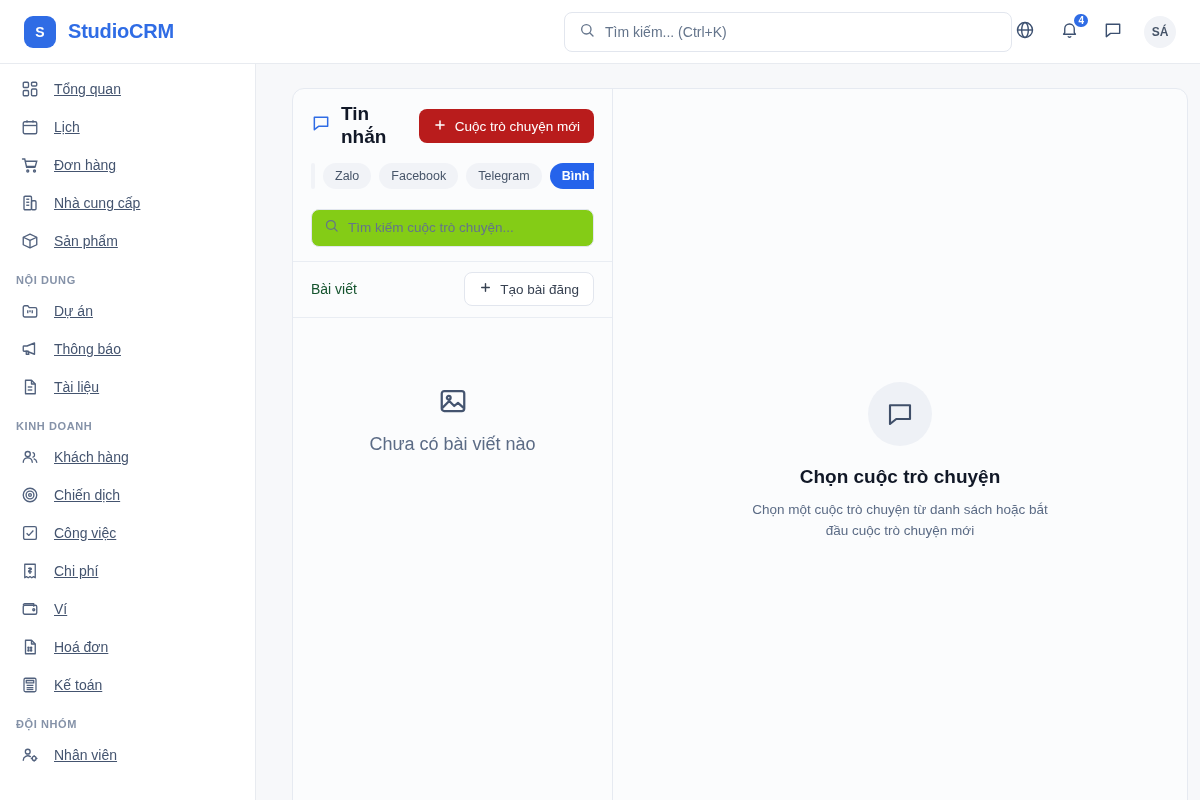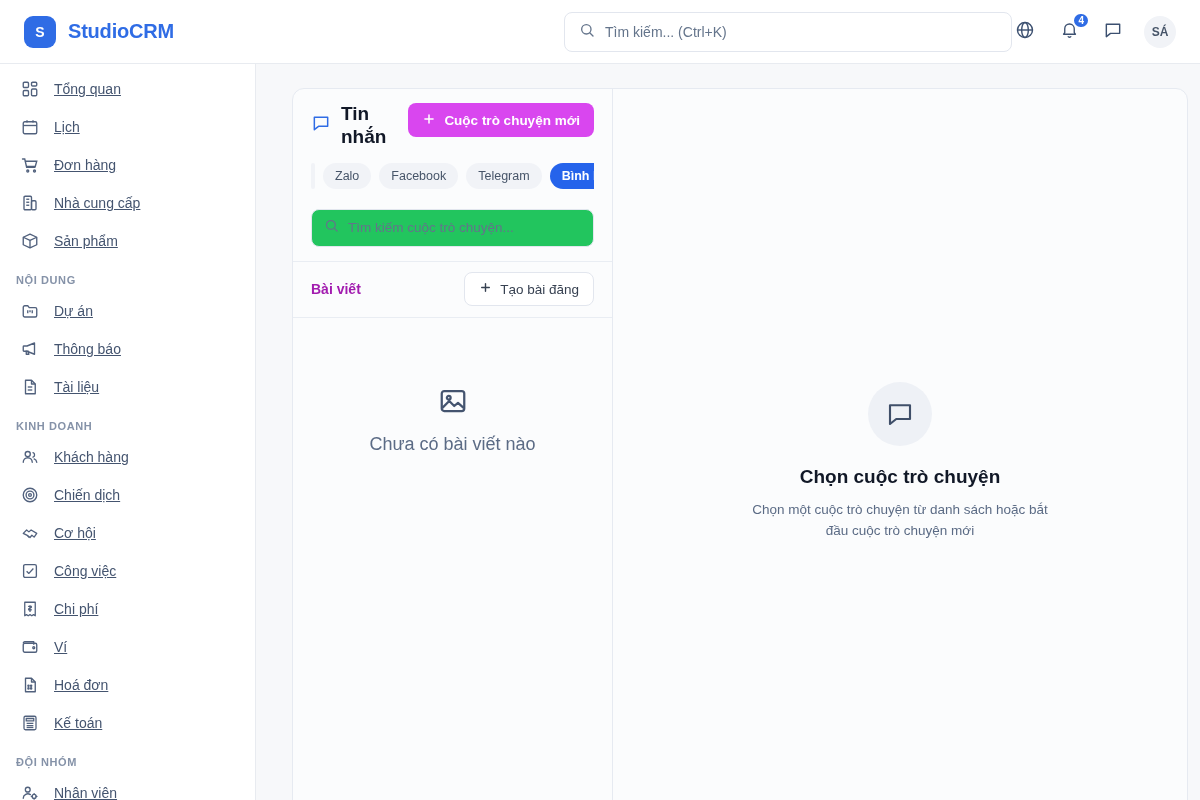--- a/index.html
+++ b/index.html
@@ -62,43 +62,43 @@
   .card {
     position: absolute; left: 24px; top: 24px; width: 896px; height: 748px;
     background: #fbfcfd; border: 1px solid #e6eaf1; border-radius: 12px; display: flex; overflow: hidden;
   }
   .conv-pane { width: 320px; border-right: 1px solid #e6eaf1; display: flex; flex-direction: column; }
   .conv-head { padding: 14px 18px 10px 18px; }
   .conv-title-row { display: flex; align-items: flex-start; gap: 10px; }
   .conv-title-ico { color: #2f6ce5; padding-top: 10px; flex: 0 0 20px; }
   .conv-title { font-size: 19px; font-weight: bold; color: #111827; line-height: 1.2; width: 62px; }
   .new-btn {
-    margin-left: auto; height: 34px; background: #d946ef; color: #fff;
-    border: 0; border-radius: 8px; font-size: 13.5px; font-weight: bold; font-family: inherit;
+    margin-left: auto; margin-top: 6px; height: 34px; background: #b91c1c; color: #fff;
+    border: 0; border-radius: 8px; font-size: 13.5px; font-weight: normal; font-family: inherit;
     padding: 0 14px; display: flex; align-items: center; gap: 8px; cursor: pointer; white-space: nowrap;
   }
   .chips { display: flex; align-items: center; gap: 8px; margin-top: 14px; overflow: hidden; }
   .chip-cut { flex: 0 0 4px; height: 26px; border-radius: 13px; background: #f1f3f7; }
   .chip {
     height: 26px; border-radius: 13px; background: #f1f3f7; color: #475569;
     font-size: 12.5px; display: flex; align-items: center; padding: 0 12px; cursor: pointer; white-space: nowrap;
   }
   .chip.active { background: #2563eb; color: #fff; font-weight: bold; }
   .conv-search-wrap { padding: 10px 18px 14px 18px; border-bottom: 1px solid #e9edf3; }
   .conv-search {
-    height: 38px; border: 1px solid #e2e6ee; border-radius: 8px; background: #22c55e;
+    height: 38px; border: 1px solid #e2e6ee; border-radius: 8px; background: #84cc16;
     display: flex; align-items: center; gap: 9px; padding: 0 12px;
   }
   .conv-search input { border: 0; outline: 0; background: transparent; font-family: inherit; font-size: 13.5px; color: #475569; width: 100%; }
   .conv-search input::placeholder { color: #64748b; }
   .posts-head {
     height: 56px; padding: 0 18px; display: flex; align-items: center;
     border-bottom: 1px solid #e9edf3;
   }
-  .posts-label { font-size: 14px; font-weight: bold; color: #a21caf; }
+  .posts-label { font-size: 14px; font-weight: normal; color: #14532d; }
   .create-post-btn {
     margin-left: auto; height: 34px; background: #fff; border: 1px solid #e2e6ee; border-radius: 8px;
     color: #374151; font-size: 13.5px; font-family: inherit; padding: 0 14px;
     display: flex; align-items: center; gap: 8px; cursor: pointer; white-space: nowrap;
   }
   .posts-empty {
     flex: 1; display: flex; flex-direction: column; align-items: center;
     padding-top: 68px; color: #5b6b85; gap: 14px;
   }
   .posts-empty .txt { font-size: 18px; }
@@ -271,29 +271,20 @@
     </div>
     <div class="nav-item">
       <span class="ico">
         <svg width="18" height="18" viewBox="0 0 24 24" fill="none" stroke="currentColor" stroke-width="1.8">
           <circle cx="12" cy="12" r="9"></circle>
             <circle cx="12" cy="12" r="5.2"></circle>
             <circle cx="12" cy="12" r="1.8"></circle>
         </svg>
       </span>
       <span>Chiến dịch</span>
-    </div>
-    <div class="nav-item">
-      <span class="ico">
-        <svg width="18" height="18" viewBox="0 0 24 24" fill="none" stroke="currentColor" stroke-width="1.7" stroke-linejoin="round">
-          <path d="M3 12.5 7.5 8l3 2.5 3-2.5L21 12.5l-3.5 5-3-2.5-2.5 3-3-2.5z"></path>
-            <path d="M8.5 15.5 11 18"></path>
-        </svg>
-      </span>
-      <span>Cơ hội</span>
     </div>
     <div class="nav-item">
       <span class="ico">
         <svg width="18" height="18" viewBox="0 0 24 24" fill="none" stroke="currentColor" stroke-width="1.8" stroke-linejoin="round">
           <rect x="3.5" y="3.5" width="17" height="17" rx="2"></rect>
             <path d="M7.5 12.2l3 3 6-6.5"></path>
         </svg>
       </span>
       <span>Công việc</span>
     </div>

